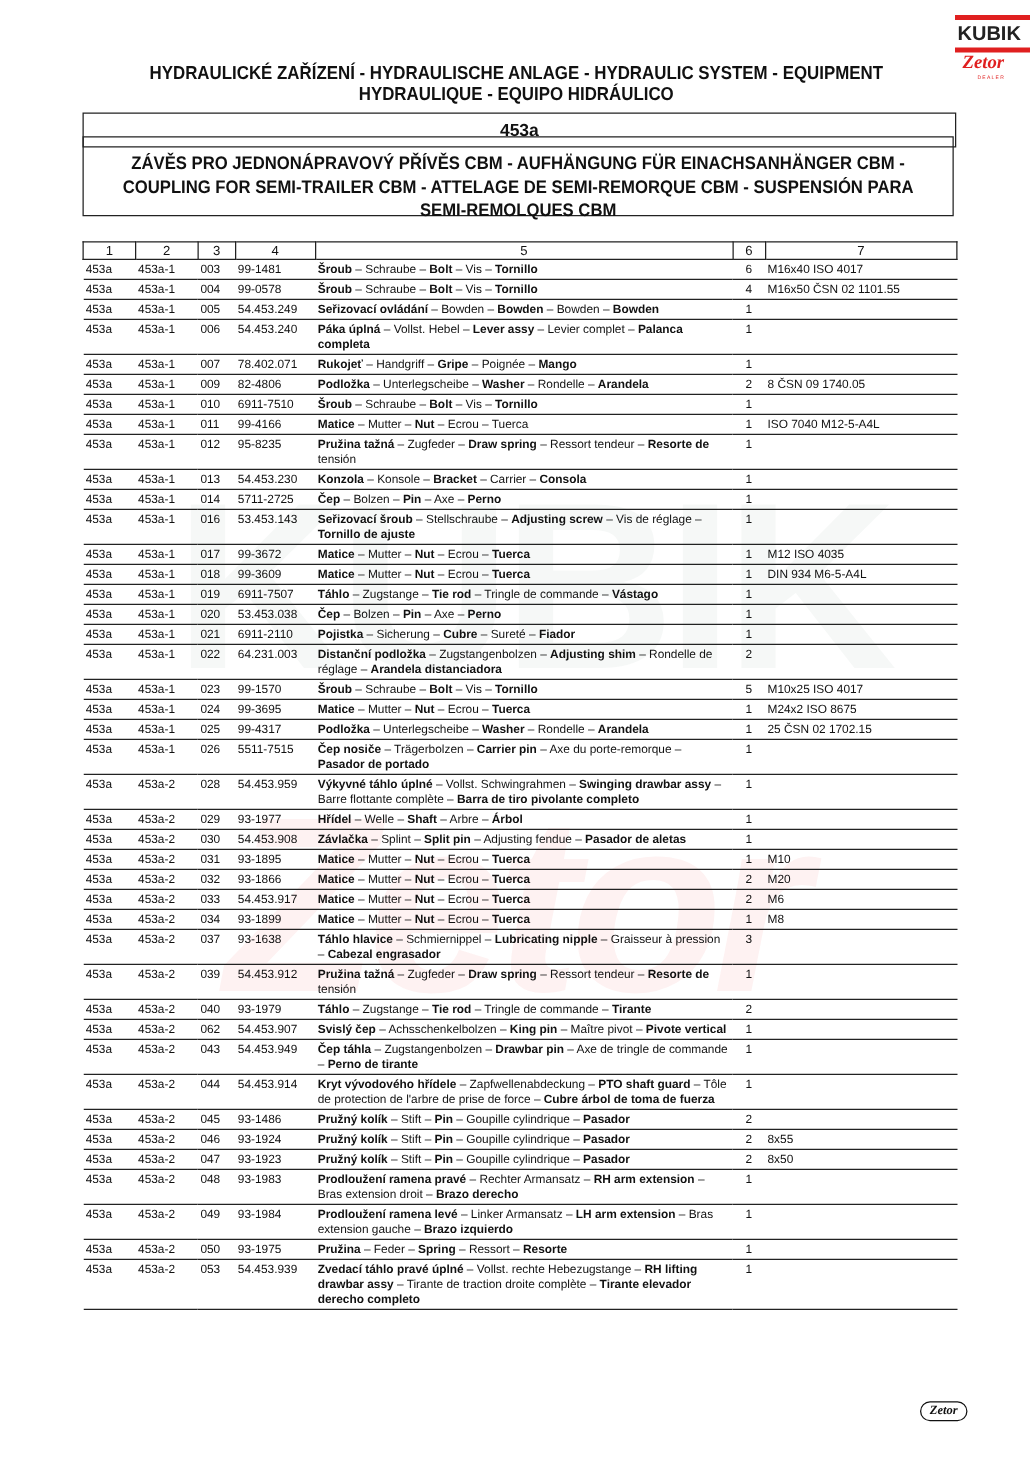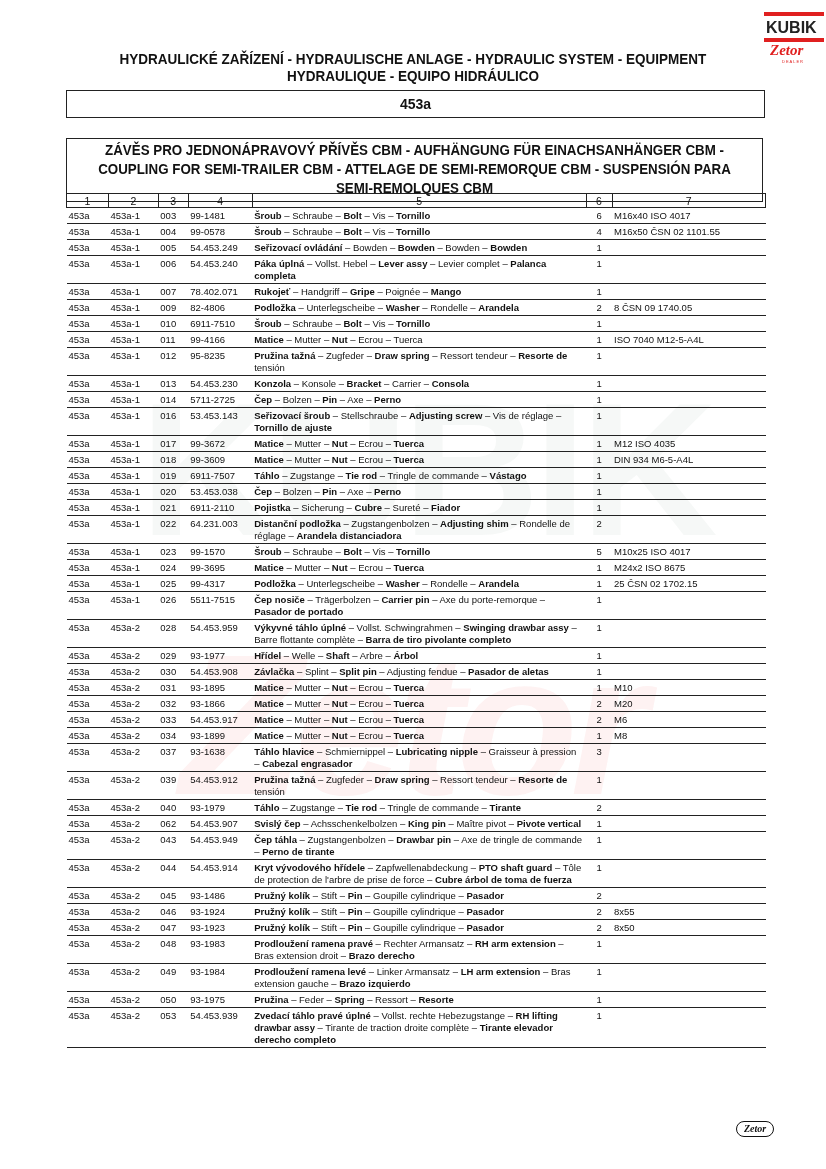--- a/index.html
+++ b/index.html
@@ -8,21 +8,21 @@
   .wm-kubik{position:absolute;left:20px;top:0;font:bold 190px "Liberation Sans",sans-serif;color:rgba(40,90,60,0.045);letter-spacing:-6px;}
   .wm-zetor{position:absolute;left:60px;top:250px;font:bold italic 200px "Liberation Sans",sans-serif;color:rgba(230,40,40,0.06);letter-spacing:-8px;}
   .logo{position:absolute;left:764px;top:8px;width:60px;height:56px;z-index:2;}
   .logo .k-bar{position:absolute;left:0;width:60px;height:4px;background:#e02020;}
   .logo .kubik{position:absolute;left:2px;top:11px;font:bold 16px "Liberation Sans",sans-serif;color:#222;letter-spacing:0px;}
   .logo .zetor{position:absolute;left:6px;top:34px;font:bold italic 15px "Liberation Serif",serif;color:#e02020;}
   .logo .dealer{position:absolute;left:18px;top:51px;font:4px "Liberation Sans",sans-serif;color:#e02020;letter-spacing:1px;}
   .title{position:absolute;left:60px;top:50px;width:706px;text-align:center;font:bold 15px "Liberation Sans",sans-serif;line-height:17px;transform:scaleX(0.9);transform-origin:center;z-index:1;}
   .box{position:absolute;left:66px;border:1.5px solid #222;z-index:1;background:transparent;}
   .box-code{top:90px;width:697px;height:26px;text-align:center;font:bold 14px "Liberation Sans",sans-serif;line-height:26px;}
-  .box-sub{top:138px;width:697px;height:64px;text-align:center;font:bold 14.5px "Liberation Sans",sans-serif;line-height:19px;padding-top:2px;box-sizing:border-box;}
+  .box-sub{top:109px;width:697px;height:64px;text-align:center;font:bold 14.5px "Liberation Sans",sans-serif;line-height:19px;padding-top:12px;box-sizing:border-box;}
   .box-sub span{display:block;transform:scaleX(0.92);}
   table{position:absolute;left:66px;top:193px;width:700px;border-collapse:collapse;z-index:1;font-size:9.5px;}
   thead td{border:1.3px solid #222;text-align:center;font-size:10.5px;height:13px;padding:0;}
   tbody td{vertical-align:top;padding:2px 2px 1px 2px;line-height:12px;border-bottom:1.3px solid #222;}
   .c1{width:38px;}.c2{width:46px;}.c3{width:26px;}.c4{width:60px;}.c5{width:331px;}.c6{width:22px;text-align:center;}.c7{width:150px;}
   .desc b{font-weight:bold;}
   .page-num{position:absolute;left:396px;top:1180px;font:12px "Liberation Sans",sans-serif;z-index:1;text-align:center;}
   .footer-logo{position:absolute;left:736px;top:1121px;width:36px;height:14px;border:1.2px solid #111;border-radius:8px;text-align:center;font:bold italic 10px "Liberation Serif",serif;line-height:14px;z-index:1;}
 </style>
 </head>

